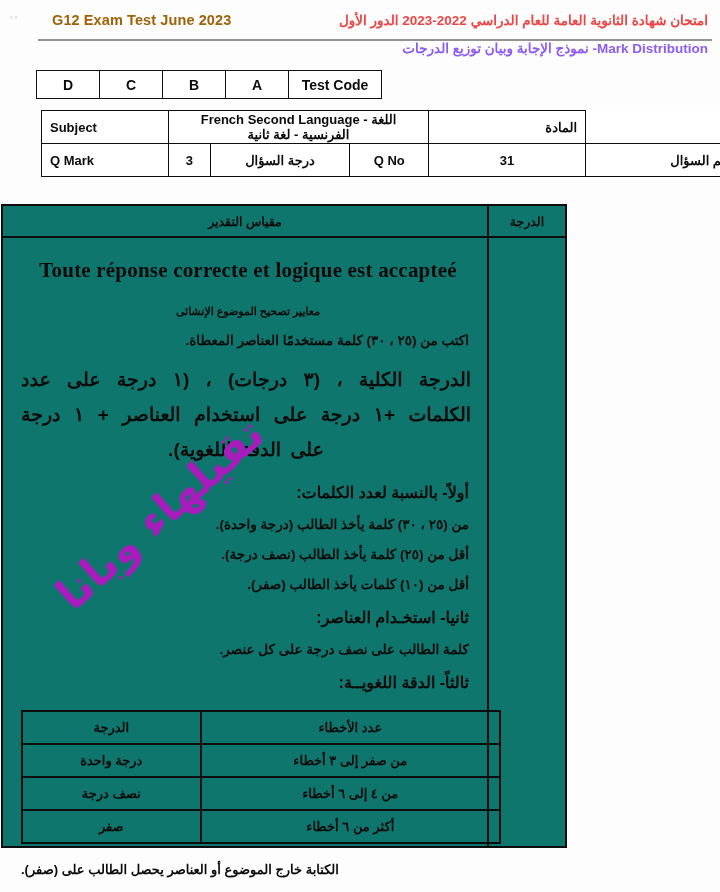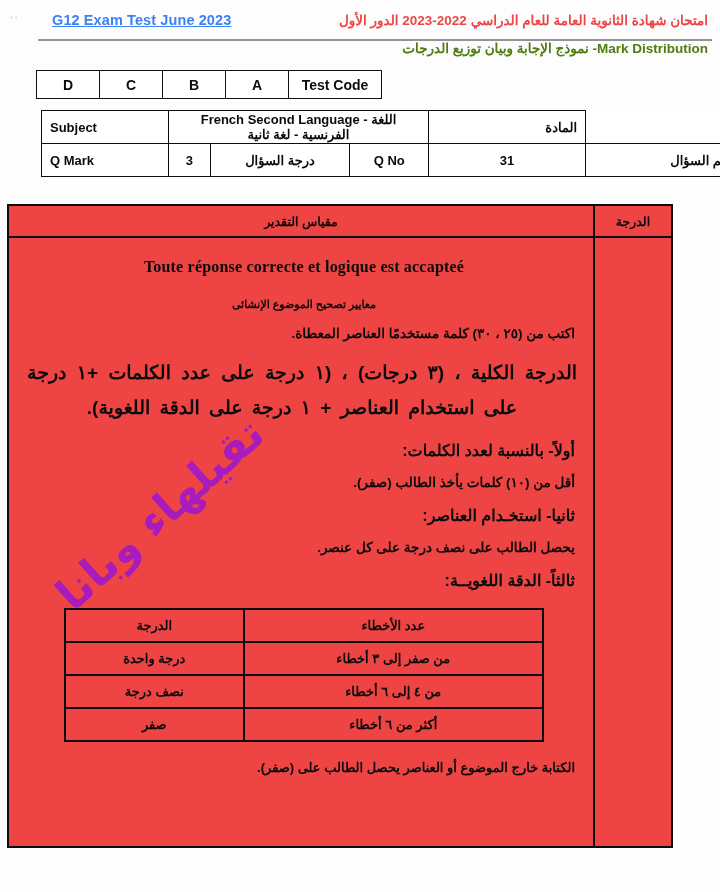--- a/index.html
+++ b/index.html
@@ -29,22 +29,21 @@
     top: 10px;
     height: 34px;
   }
   .hdr-left {
     position: absolute;
     left: 52px;
     top: 2px;
     font-size: 14.5px;
     font-weight: bold;
     letter-spacing: .1px;
-    color: #3b82f6;
-    text-decoration: underline;
+    color: #a16207;
   }
   .hdr-right {
     position: absolute;
     right: 12px;
     top: 2px;
     font-size: 13.5px;
     font-weight: bold;
     direction: rtl;
     color: #ef4444;
   }
@@ -56,21 +55,21 @@
     background: #6f6f6f;
     opacity: .75;
   }
   .subhdr {
     position: absolute;
     right: 12px;
     top: 40px;
     font-size: 13.5px;
     font-weight: bold;
     direction: rtl;
-    color: #4d7c0f;
+    color: #8b5cf6;
   }
   .corner-mark {
     position: absolute;
     left: 10px; top: 6px;
     font-size: 7px;
     color: #b9b9b9;
     letter-spacing: 2px;
   }
 
   
@@ -113,26 +112,26 @@
   .cell-ltr { text-align: left; direction: ltr; }
   .cell-ctr { text-align: center; }
   .cell-rtl { text-align: right; direction: rtl; }
   .w-subject { width: 110px; }
   .w-right   { width: 140px; border-radius: 6px; }
   .w-num     { width: 58px; }
 
   
   .body-frame {
     position: absolute;
-    left: 7px;
+    left: 1px;
     top: 204px;
-    width: 666px;
+    width: 566px;
     height: 644px;
     border: 2.2px solid #0d0d0d;
-    background: #ef4444;
+    background: #0f766e;
     box-sizing: border-box;
   }
   .mark-col {
     position: absolute;
     right: 0; top: 0; bottom: 0;
     width: 78px;
     border-left: 2.2px solid #0d0d0d;
     box-sizing: border-box;
   }
   .col-head-rule {
@@ -173,21 +172,21 @@
     left: 8px;
     right: 80px;
     top: 34px;
     bottom: 2px;
     padding: 6px 10px 0 10px;
     box-sizing: border-box;
   }
   .fr-title {
     text-align: center;
     font-family: "Liberation Serif", serif;
-    font-size: 16px;
+    font-size: 21px;
     font-weight: bold;
     margin: 12px 0 0 0;
     letter-spacing: .2px;
   }
   .ar-subtitle {
     text-align: center;
     font-size: 11px;
     font-weight: bold;
     direction: rtl;
     margin: 22px 0 0 0;
@@ -230,21 +229,21 @@
     height: 31px;
     text-align: center;
     font-size: 13px;
     font-weight: bold;
     padding: 0 6px;
   }
   .grade-table th { font-weight: bold; }
 
   .ar-footer {
     direction: rtl;
-    text-align: right;
+    text-align: left;
     font-size: 13px;
     font-weight: bold;
     margin: 18px 6px 0 0;
   }
 
   
   .watermark {
     position: absolute;
     left: 58px;
     top: 418px;
@@ -324,24 +323,26 @@
 
     <div class="content">
 
       <div class="fr-title">Toute réponse correcte et logique est accapteé</div>
       <div class="ar-subtitle">معايير تصحيح الموضوع الإنشائى</div>
 
       <div class="ar-line">اكتب من (٢٥ ، ٣٠) كلمة مستخدمًا العناصر المعطاة.</div>
       <div class="ar-just">الدرجة الكلية ، (٣ درجات) ، (١ درجة على عدد الكلمات +١ درجة على استخدام العناصر  + ١ درجة على الدقة اللغوية).</div>
 
       <div class="ar-heading">أولاً- بالنسبة لعدد الكلمات:</div>
+      <div class="ar-line">من (٢٥ ، ٣٠) كلمة يأخذ الطالب (درجة واحدة).</div>
+      <div class="ar-line">أقل من (٢٥) كلمة يأخذ الطالب (نصف درجة).</div>
       <div class="ar-line">أقل من (١٠) كلمات يأخذ الطالب (صفر).</div>
 
       <div class="ar-heading">ثانيا- استخـدام العناصر:</div>
-      <div class="ar-line">يحصل الطالب على نصف درجة على كل عنصر.</div>
+      <div class="ar-line">كلمة الطالب على نصف درجة على كل عنصر.</div>
 
       <div class="ar-heading">ثالثاً- الدقة اللغويــة:</div>
 
       <table class="grade-table">
         <tbody>
             <tr>
           <th>عدد الأخطاء</th>
           <th>الدرجة</th>
         </tr>
         <tr>

